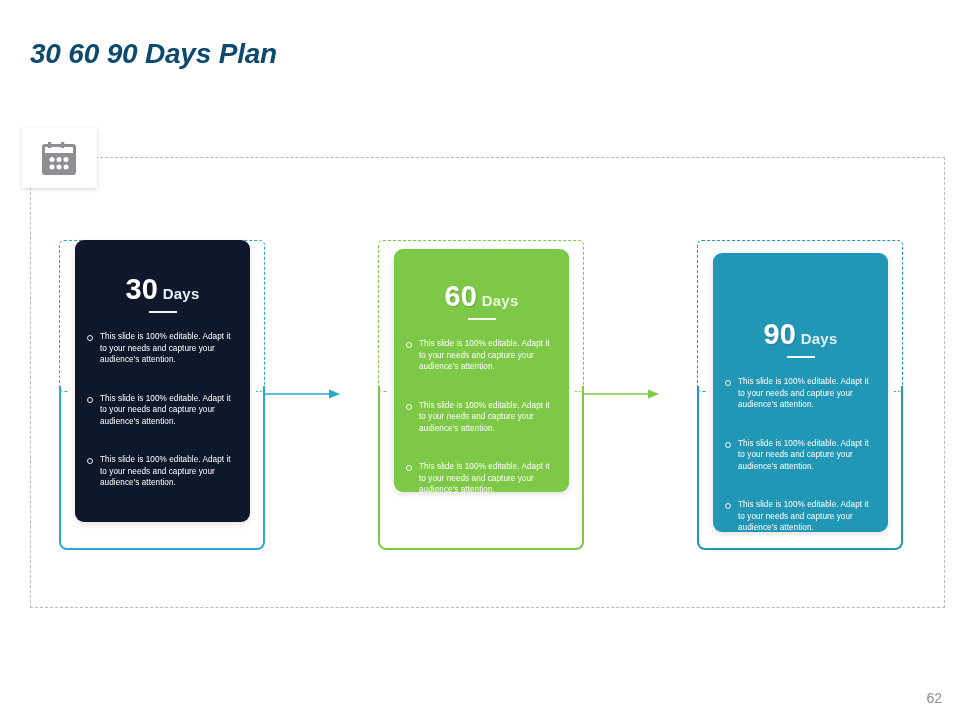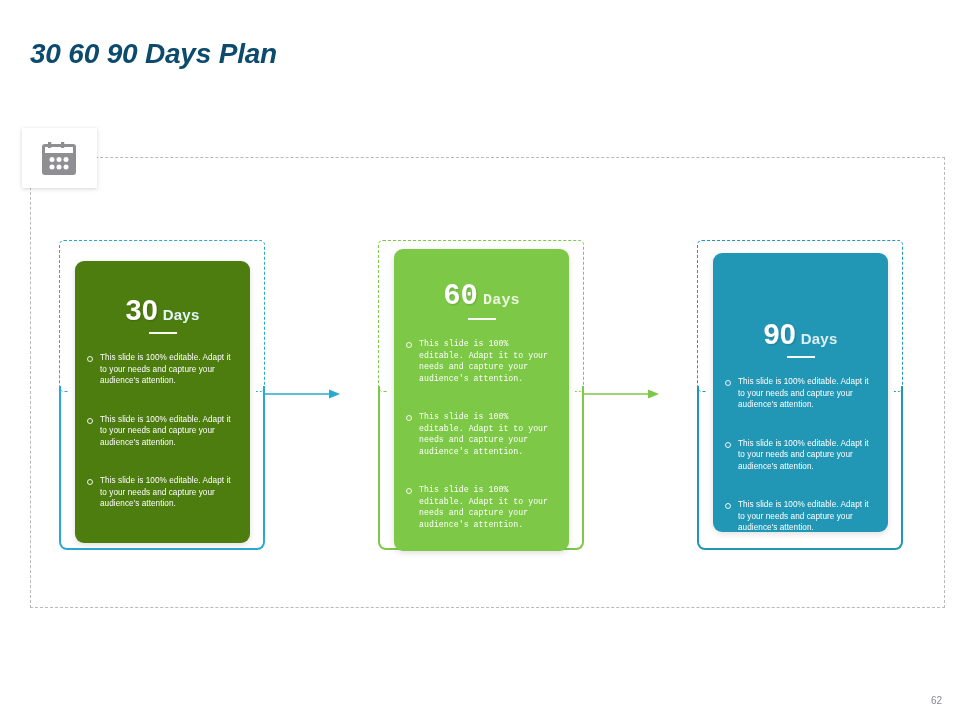--- a/index.html
+++ b/index.html
@@ -112,36 +112,36 @@
     width: 188px;
     height: 292px;
     background: #ffffff;
     border-radius: 8px;
     z-index: 2;
   }
 
   .card {
     position: absolute;
     left: 16px;
-    top: 21px;
+    top: 0;
     width: 175px;
     height: 282px;
-    background: #4d7c0f;
+    background: #0f172a;
     border-radius: 9px;
     box-shadow: 0 2px 6px rgba(0,0,0,0.13);
     z-index: 3;
     box-sizing: border-box;
     padding: 0;
     overflow: hidden;
   }
   .col-1 .card { background: #7dc846; }
   .col-2 .card { background: #2297b5; }
 
   
-  .col-1 .card  { top: 9px;  height: 302px; font-family: Liberation Mono, monospace; }
+  .col-1 .card  { top: 9px;  height: 243px; }
   .col-2 .card  { top: 13px; height: 279px; }
 
   
   .card-head {
     text-align: center;
     padding-top: 35px;
     line-height: 1;
   }
   .col-1 .card-head { padding-top: 33px; }
   .col-2 .card-head { padding-top: 35px; margin-top: 32px; }
@@ -205,21 +205,21 @@
   }
   .arrow-0 { left: 263px; width: 80px; }
   .arrow-1 { left: 582px; width: 80px; }
   .arrow svg { display: block; }
 
   
   .page-num {
     position: absolute;
     right: 18px;
     bottom: 14px;
-    font-size: 10px;
+    font-size: 14px;
     color: #8a8a8f;
     margin-top: 36px;
   }
 </style>
 </head>
 <body>
 
 <div class="slide-title">30 60 90 Days Plan</div>
 
 <div class="outer-frame"></div>

